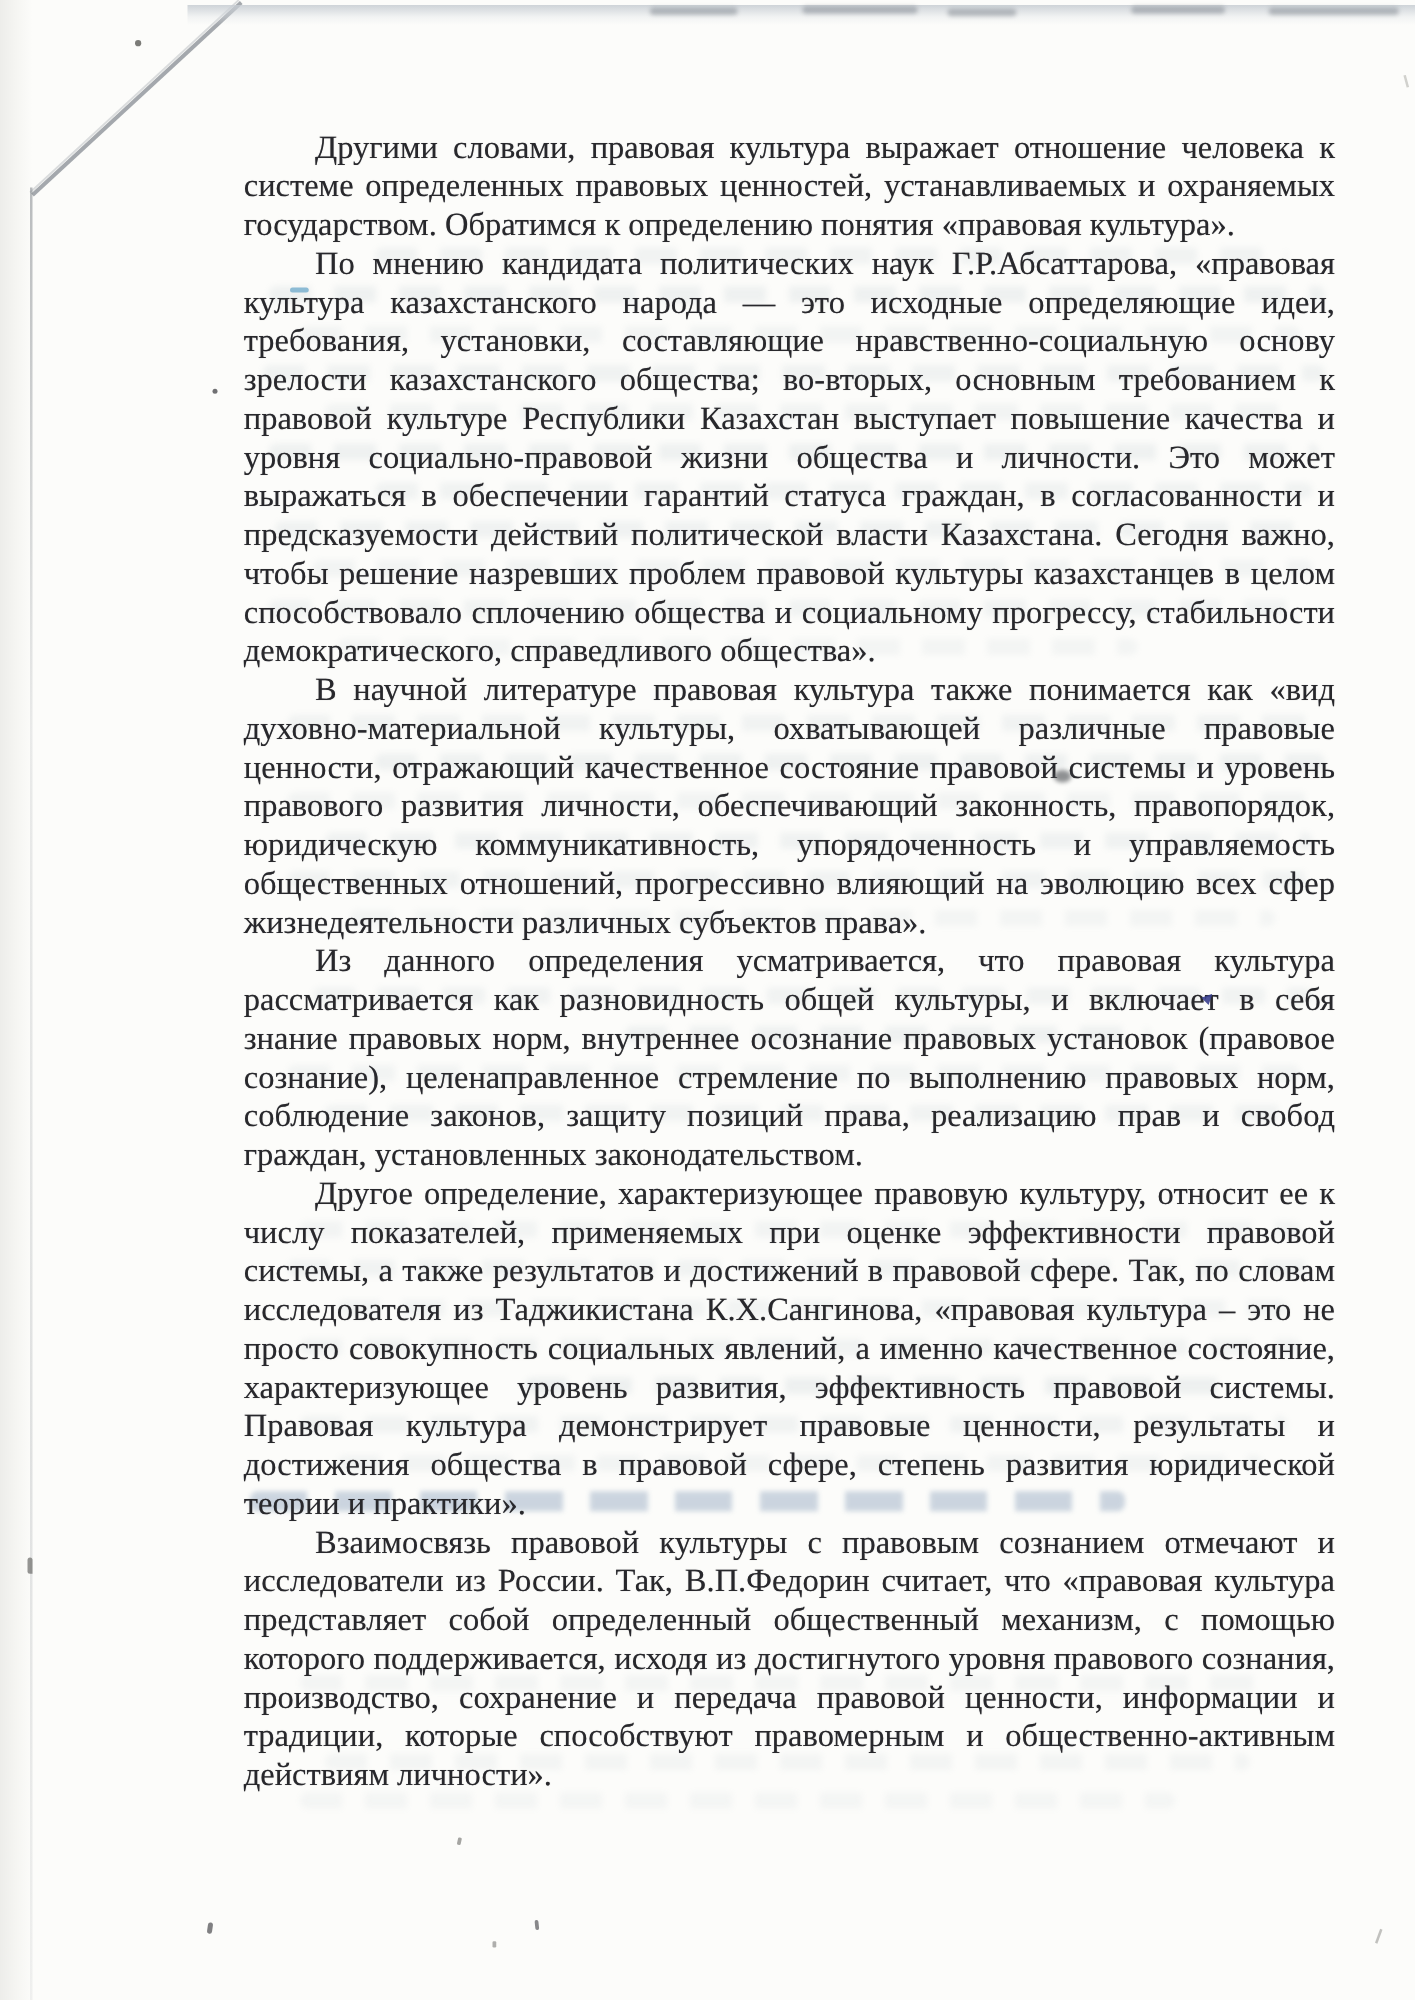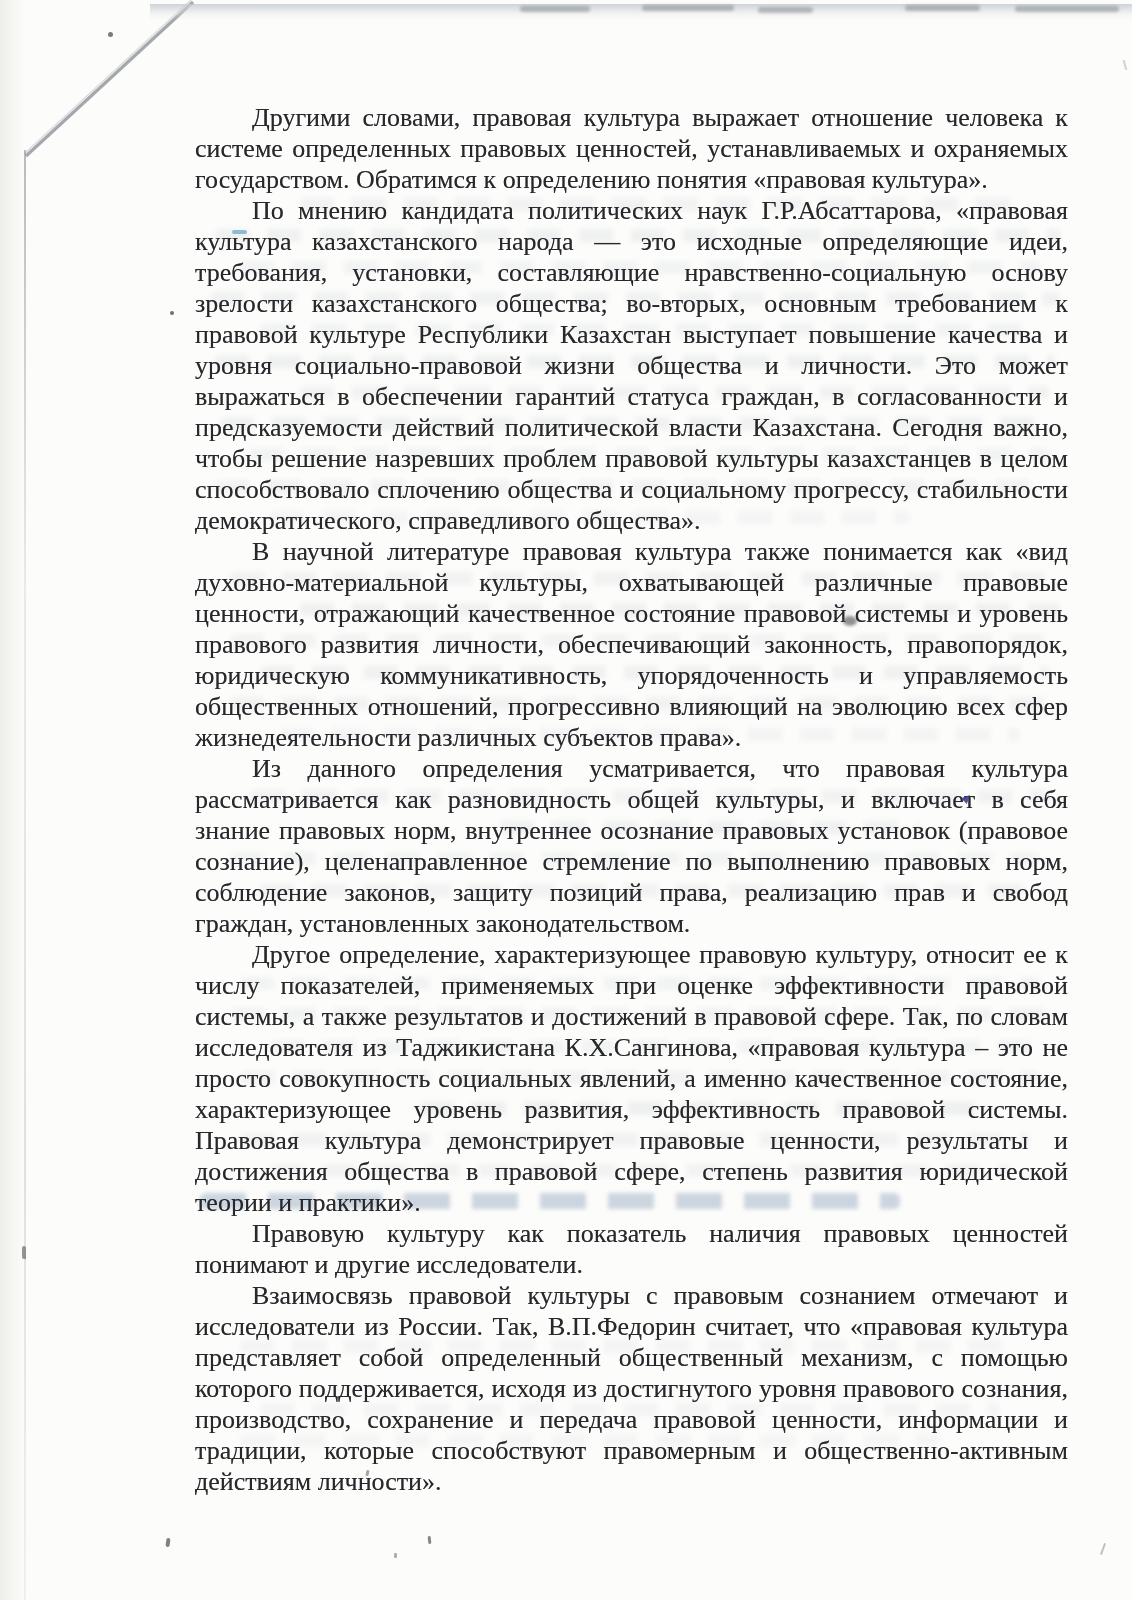--- a/index.html
+++ b/index.html
@@ -121,21 +121,20 @@
   <div class="bleed" style="left:240px;top:1340px;width:780px;opacity:.08"></div>
   <div class="bleed" style="left:260px;top:1403px;width:740px;opacity:.08"></div>
   <div class="bleed" style="left:240px;top:1434px;width:700px;opacity:.07"></div>
 
   <main class="text-block">
     <p>Другими словами, правовая культура выражает отношение человека к системе определенных правовых ценностей, устанавливаемых и охраняемых государством. Обратимся к определению понятия «правовая культура».</p>
     <p>По мнению кандидата политических наук Г.Р.Абсаттарова, «правовая культура казахстанского народа — это исходные определяющие идеи, требования, установки, составляющие нравственно-социальную основу зрелости казахстанского общества; во-вторых, основным требованием к правовой культуре Республики Казахстан выступает повышение качества и уровня социально-правовой жизни общества и личности. Это может выражаться в обеспечении гарантий статуса граждан, в согласованности и предсказуемости действий политической власти Казахстана. Сегодня важно, чтобы решение назревших проблем правовой культуры казахстанцев в целом способствовало сплочению общества и социальному прогрессу, стабильности демократического, справедливого общества».</p>
     <p>В научной литературе правовая культура также понимается как «вид духовно-материальной культуры, охватывающей различные правовые ценности, отражающий качественное состояние правовой системы и уровень правового развития личности, обеспечивающий законность, правопорядок, юридическую коммуникативность, упорядоченность и управляемость общественных отношений, прогрессивно влияющий на эволюцию всех сфер жизнедеятельности различных субъектов права».</p>
     <p>Из данного определения усматривается, что правовая культура рассматривается как разновидность общей культуры, и включает в себя знание правовых норм, внутреннее осознание правовых установок (правовое сознание), целенаправленное стремление по выполнению правовых норм, соблюдение законов, защиту позиций права, реализацию прав и свобод граждан, установленных законодательством.</p>
     <p>Другое определение, характеризующее правовую культуру, относит ее к числу показателей, применяемых при оценке эффективности правовой системы, а также результатов и достижений в правовой сфере. Так, по словам исследователя из Таджикистана К.Х.Сангинова, «правовая культура – это не просто совокупность социальных явлений, а именно качественное состояние, характеризующее уровень развития, эффективность правовой системы. Правовая культура демонстрирует правовые ценности, результаты и достижения общества в правовой сфере, степень развития юридической теории и практики».</p>
-    <p>Правовую культуру как показатель наличия правовых ценностей понимают и другие исследователи.</p>
     <p>Взаимосвязь правовой культуры с правовым сознанием отмечают и исследователи из России. Так, В.П.Федорин считает, что «правовая культура представляет собой определенный общественный механизм, с помощью которого поддерживается, исходя из достигнутого уровня правового сознания, производство, сохранение и передача правовой ценности, информации и традиции, которые способствуют правомерным и общественно-активным действиям личности».</p>
   </main>
 
   <div class="speck" style="left:108px;top:32px;width:5px;height:5px;border-radius:50%;background:#5a5a56;opacity:.8"></div>
   <div class="speck" style="left:232px;top:230px;width:15px;height:4px;border-radius:2px;background:#7ab0cf;opacity:.85"></div>
   <div class="speck" style="left:170px;top:311px;width:4px;height:4px;border-radius:50%;background:#4c4c50;opacity:.8"></div>
   <div class="speck" style="left:843px;top:616px;width:14px;height:10px;border-radius:50%;background:#55585c;filter:blur(1.5px);opacity:.65"></div>
   <div class="speck" style="left:961px;top:795px;width:9px;height:9px;background:#3a3f8e;clip-path:polygon(0 35%,100% 0,65% 100%);opacity:.9"></div>
   <div class="speck" style="left:22px;top:1246px;width:4px;height:13px;border-radius:2px 2px 0 2px;background:#7a7a78;opacity:.8"></div>
   <div class="speck" style="left:366px;top:1470px;width:3px;height:6px;border-radius:1px;background:#6a6a68;opacity:.6;transform:rotate(12deg)"></div>

